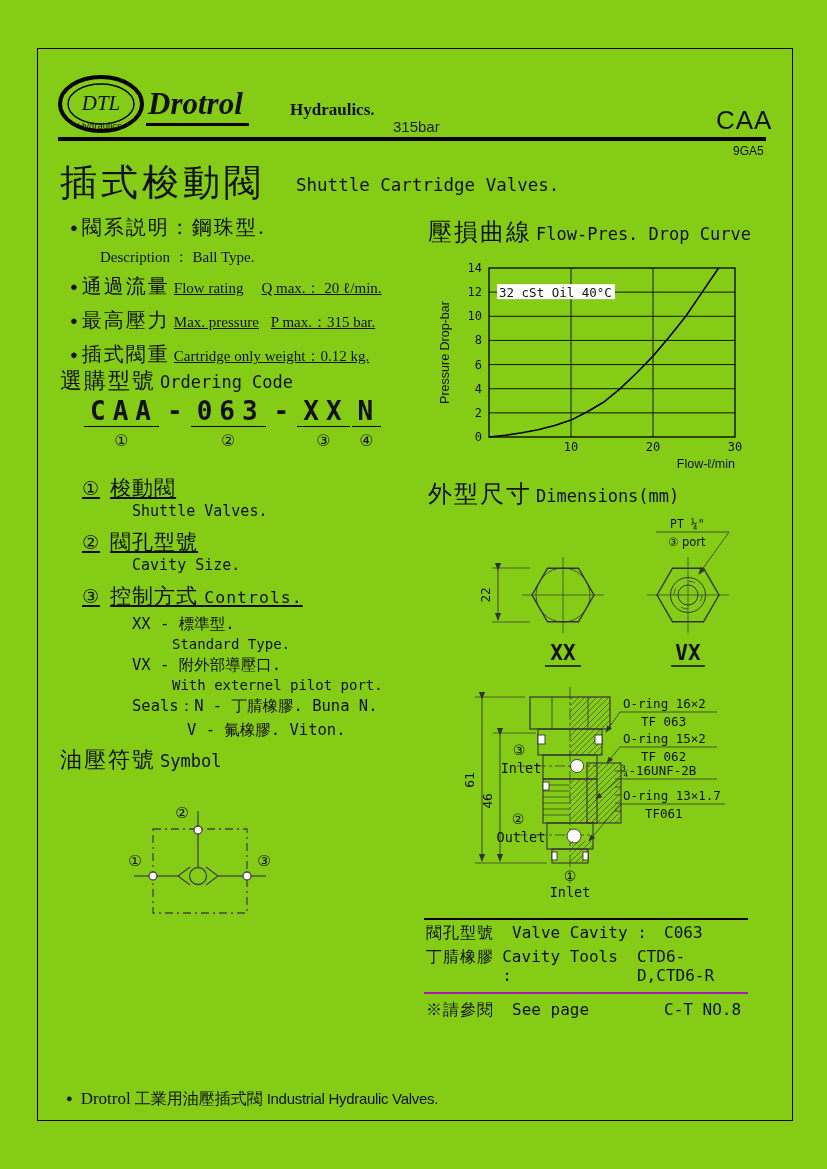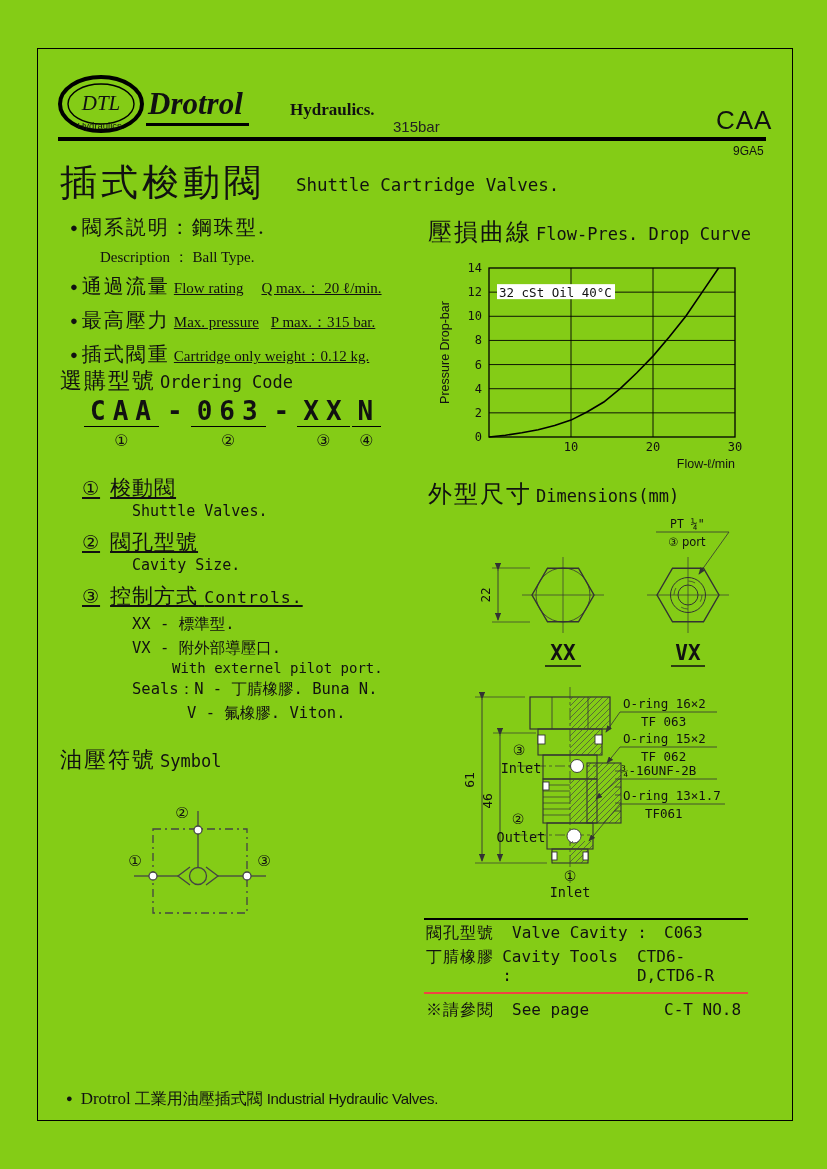--- a/index.html
+++ b/index.html
@@ -48,21 +48,21 @@
   
   #chart-title{left:428px;top:216px;}
   #dims-title{left:428px;top:478px;text-align:right;}
   #symbol-title{left:60px;top:745px;}
   
   #cav-table{left:424px;top:918px;width:324px;border-top:2px solid #000;}
   .cav-row{display:flex;align-items:baseline;padding:3px 0 0 2px;}
   .cav-zh{font-size:16px;width:86px;letter-spacing:1px;}
   .cav-en{font-size:16px;width:152px;}
   .cav-val{font-size:16px;}
-  .cav-note{display:flex;align-items:baseline;border-top:2px solid #ef4444;margin-top:7px;
+  .cav-note{display:flex;align-items:baseline;border-top:2px solid #a21caf;margin-top:7px;
             padding:6px 0 0 2px;}
   
   #footer{left:66px;top:1089px;font-size:16px;}
   #footer .f-brand{font-size:17px;margin:0 4px 0 8px;}
   #footer .f-en{font-family:"Liberation Sans","DejaVu Sans",sans-serif;font-size:15px;letter-spacing:-0.3px;}
   svg text{fill:#111;}
 </style>
 </head>
 <body>
 
@@ -142,20 +142,21 @@
     <div class="mono item-en">Shuttle Valves.</div>
     <div class="item-head">
       <span class="item-num">②</span><span class="zh">閥孔型號</span>
     </div>
     <div class="mono item-en">Cavity Size.</div>
     <div class="item-head">
       <span class="item-num">③</span><span class="zh">控制方式</span>
       <span class="sec-en-inline">Controls.</span>
     </div>
     <div class="mono opt-line">XX - 標準型.</div>
+    <div class="mono opt-sub">Standard Type.</div>
     <div class="mono opt-line">VX - 附外部導壓口.</div>
     <div class="mono opt-sub">With externel pilot port.</div>
     <div class="mono opt-line">Seals：N - 丁腈橡膠. Buna N.</div>
     <div class="mono opt-line" style="margin-left:105px;">V - 氟橡膠. Viton.</div>
   </div>
 
   <div class="abs" id="symbol-title">
     <span class="zh sec-zh">油壓符號</span>
     <span class="mono sec-en">Symbol</span>
   </div>

